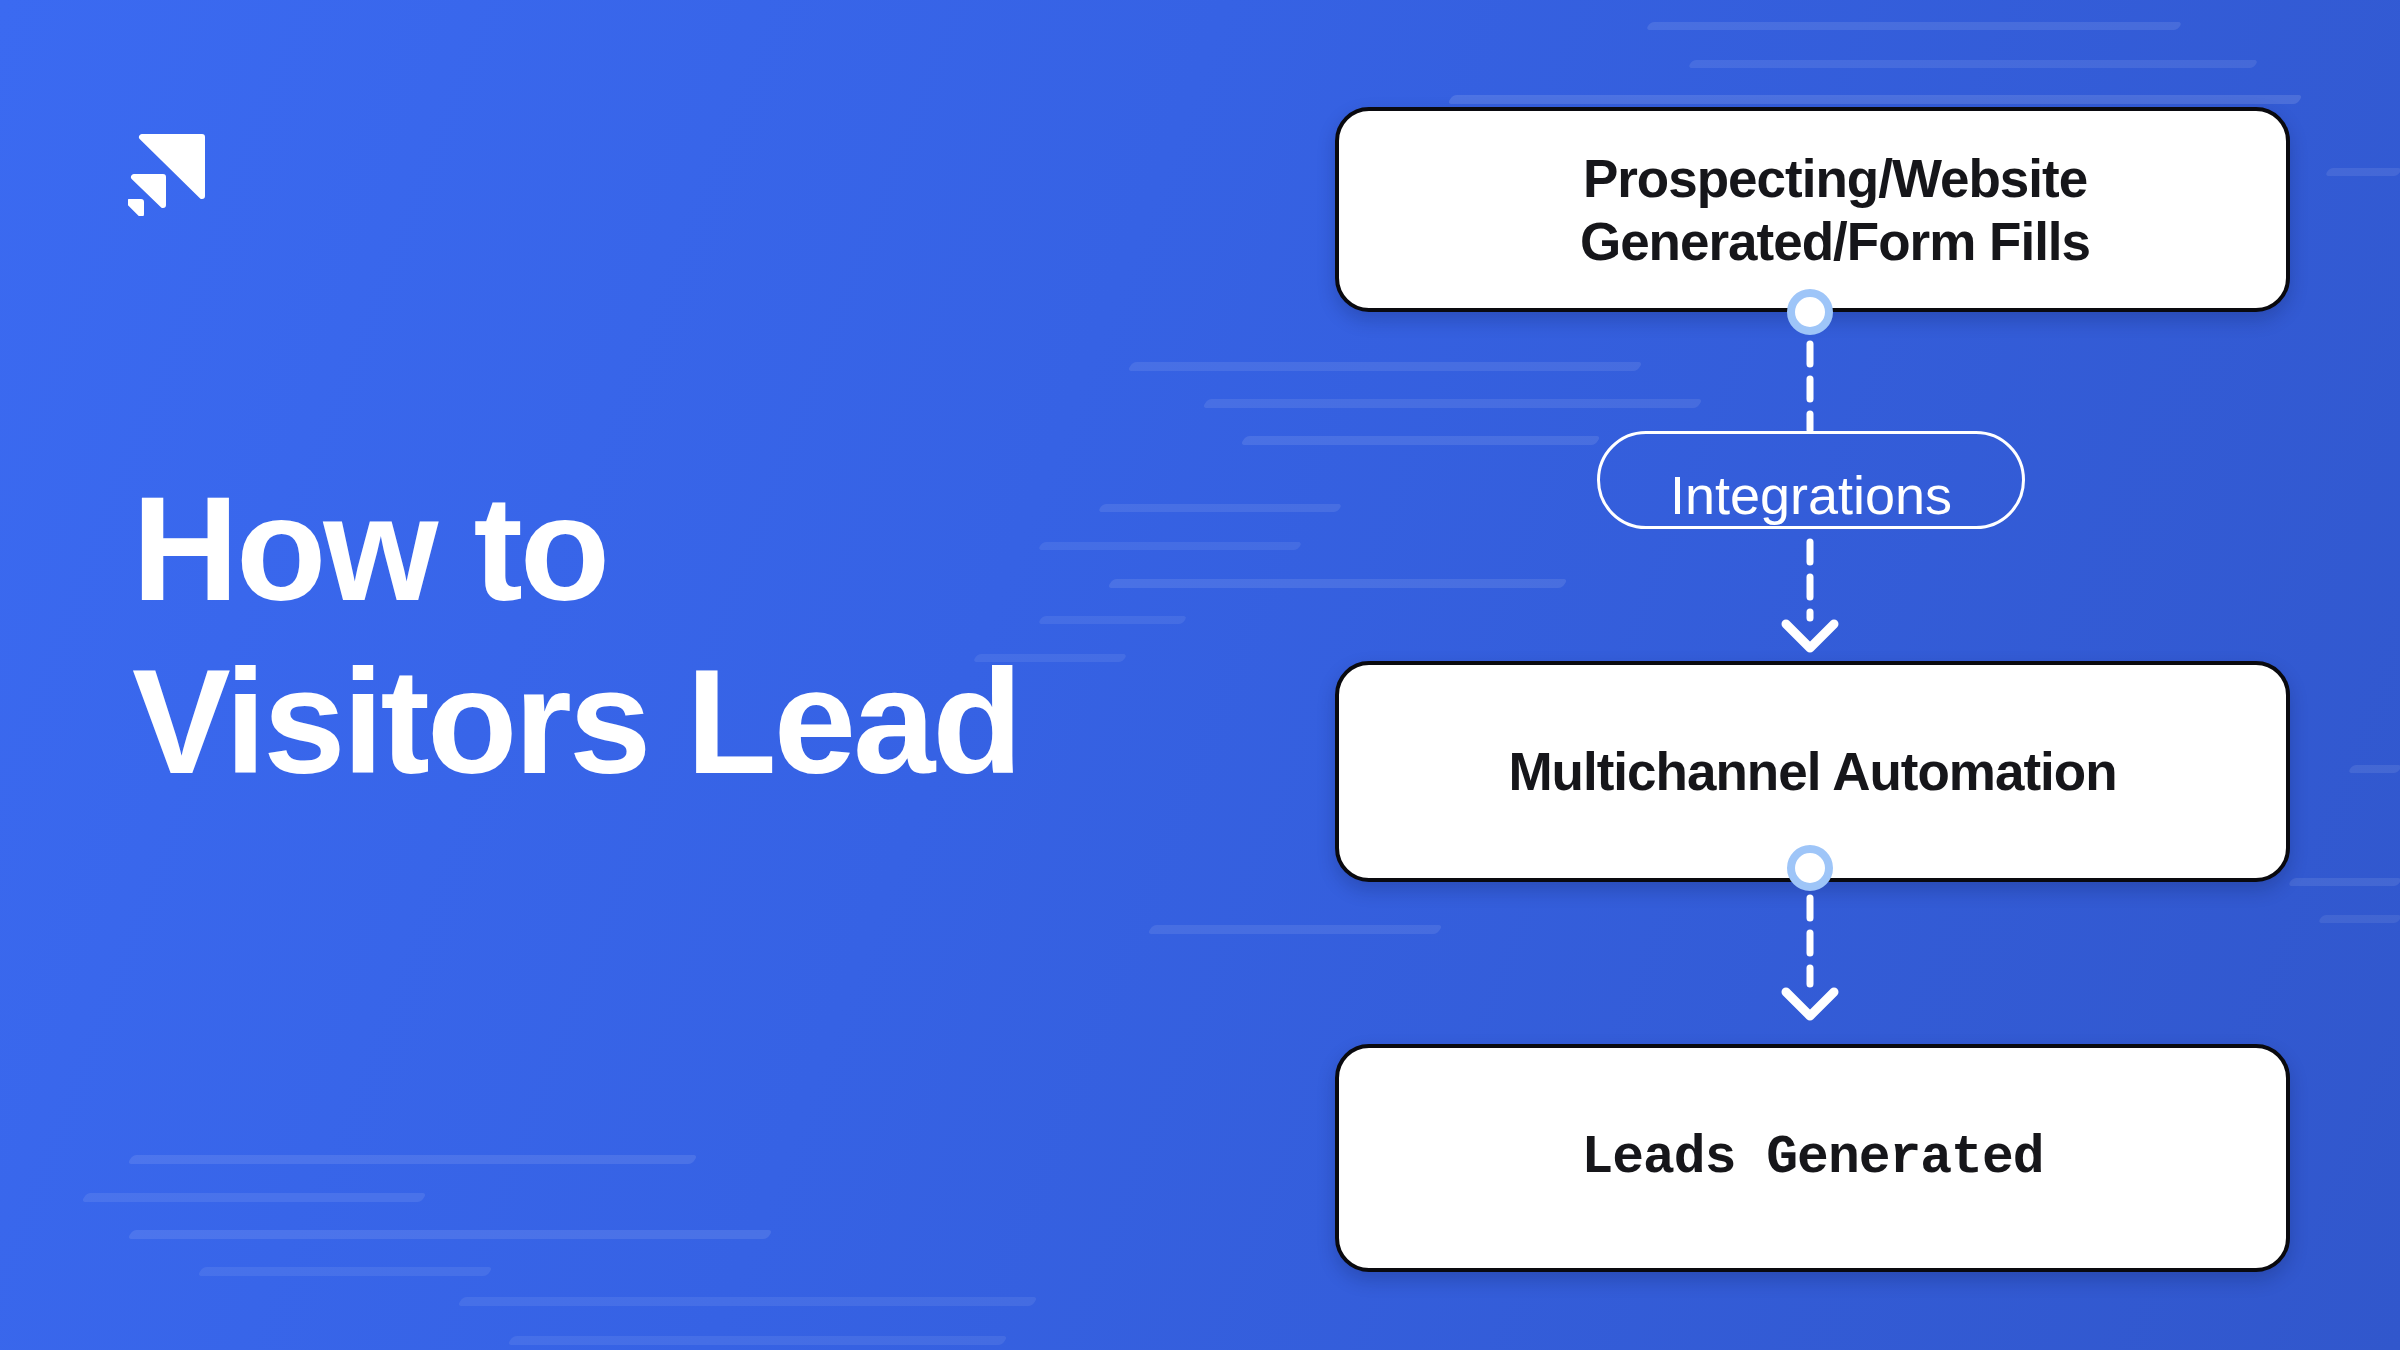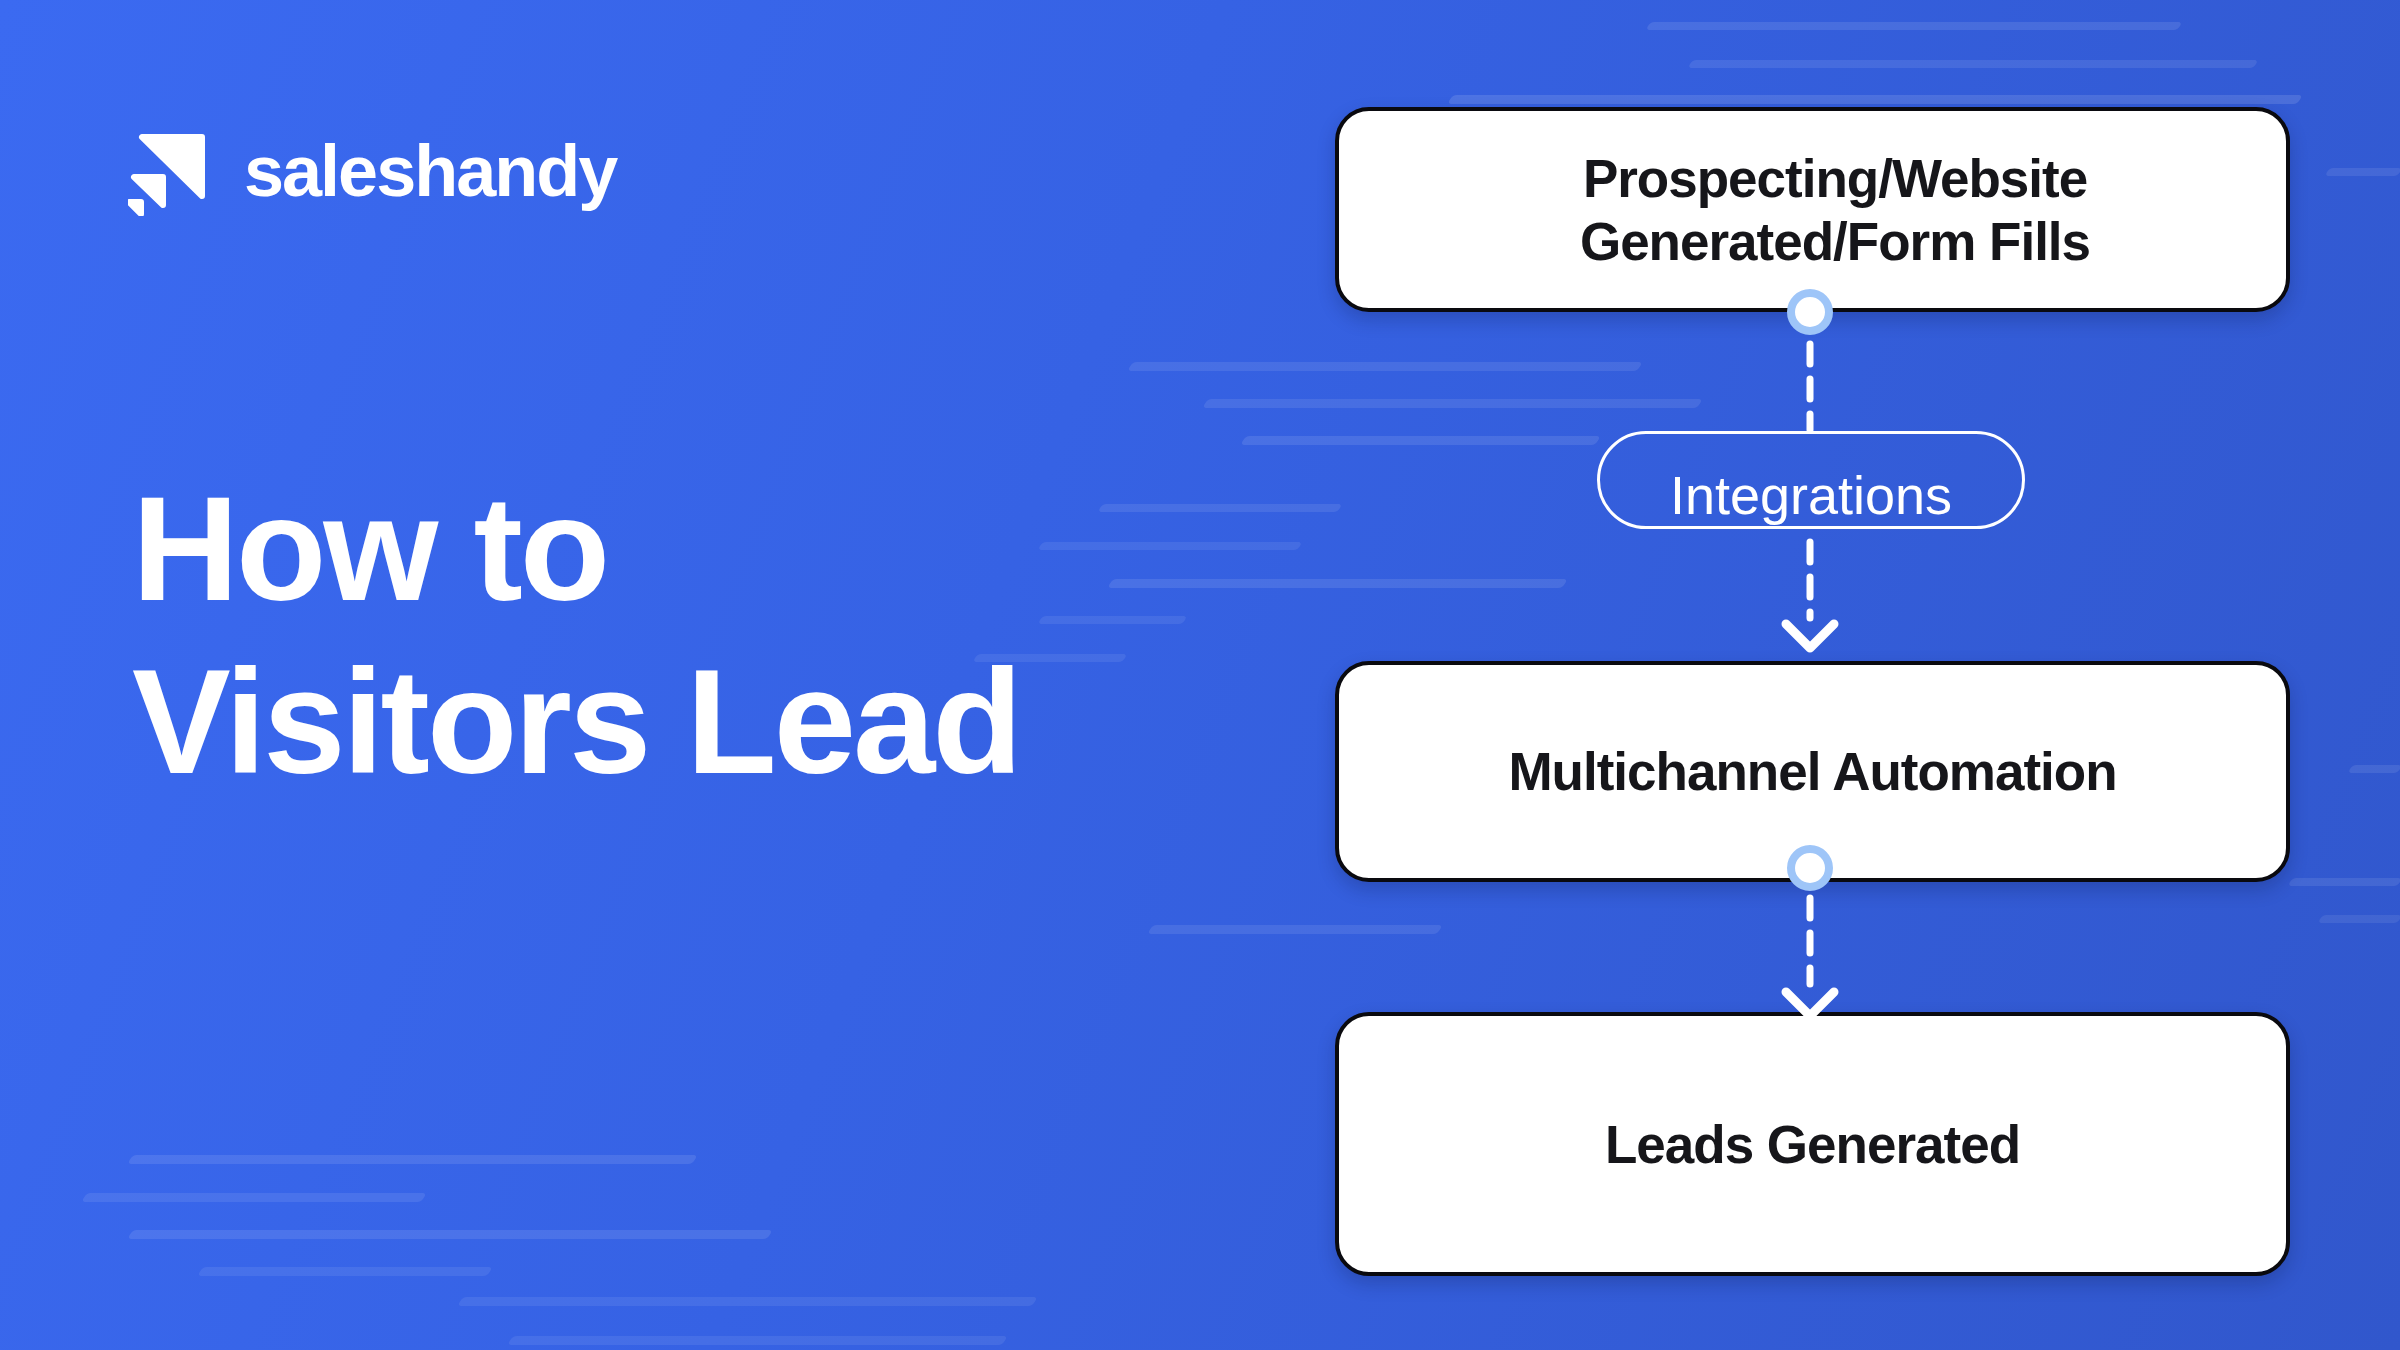--- a/index.html
+++ b/index.html
@@ -36,21 +36,21 @@
     position:absolute;left:1335px;width:955px;
     background:#ffffff;border:4px solid #0A0A0F;border-radius:34px;
     box-sizing:border-box;
     display:flex;flex-direction:column;align-items:center;justify-content:center;
     color:#16161A;font-weight:700;font-size:53px;line-height:63px;
     letter-spacing:-1px;text-align:center;
     box-shadow:0 8px 18px rgba(8,18,60,.22);
   }
   .node-1{top:107px;height:205px;padding-left:45px;}
   .node-2{top:661px;height:221px;}
-  .node-3{top:1012px;height:264px;}
+  .node-3{top:1044px;height:228px;font-family:Liberation Mono, monospace;}
   .pill{
     position:absolute;left:1597px;top:431px;width:428px;height:98px;
     border:3px solid #ffffff;border-radius:60px;box-sizing:border-box;
     display:flex;align-items:flex-end;justify-content:center;
     color:#ffffff;font-size:54px;font-weight:500;letter-spacing:0;
   }
   .dot{
     position:absolute;width:30px;height:30px;background:#ffffff;
     border:8px solid #9EC5F8;border-radius:50%;z-index:5;
   }
@@ -90,21 +90,20 @@
   <div class="stripe" style="left:510px;top:1336px;width:495px;height:9px;opacity:.08;"></div>
 
   <header class="logo">
     <svg class="logo-icon" viewBox="0 0 90 90" aria-hidden="true">
       <g fill="#ffffff" stroke="#ffffff" stroke-width="6" stroke-linejoin="round">
         <path d="M14 11 H74 V70 Z"></path>
         <path d="M6 51 H35 V79 Z"></path>
         <path d="M1 76 H13 V88 Z"></path>
       </g>
     </svg>
-    <span class="logo-text">saleshandy</span>
   </header>
 
   <h1 class="headline">
     <span class="t-line">How to</span>
     <span class="t-line">Visitors Lead</span>
   </h1>
 
   <section>
 
     <div class="flow-node node-1">

